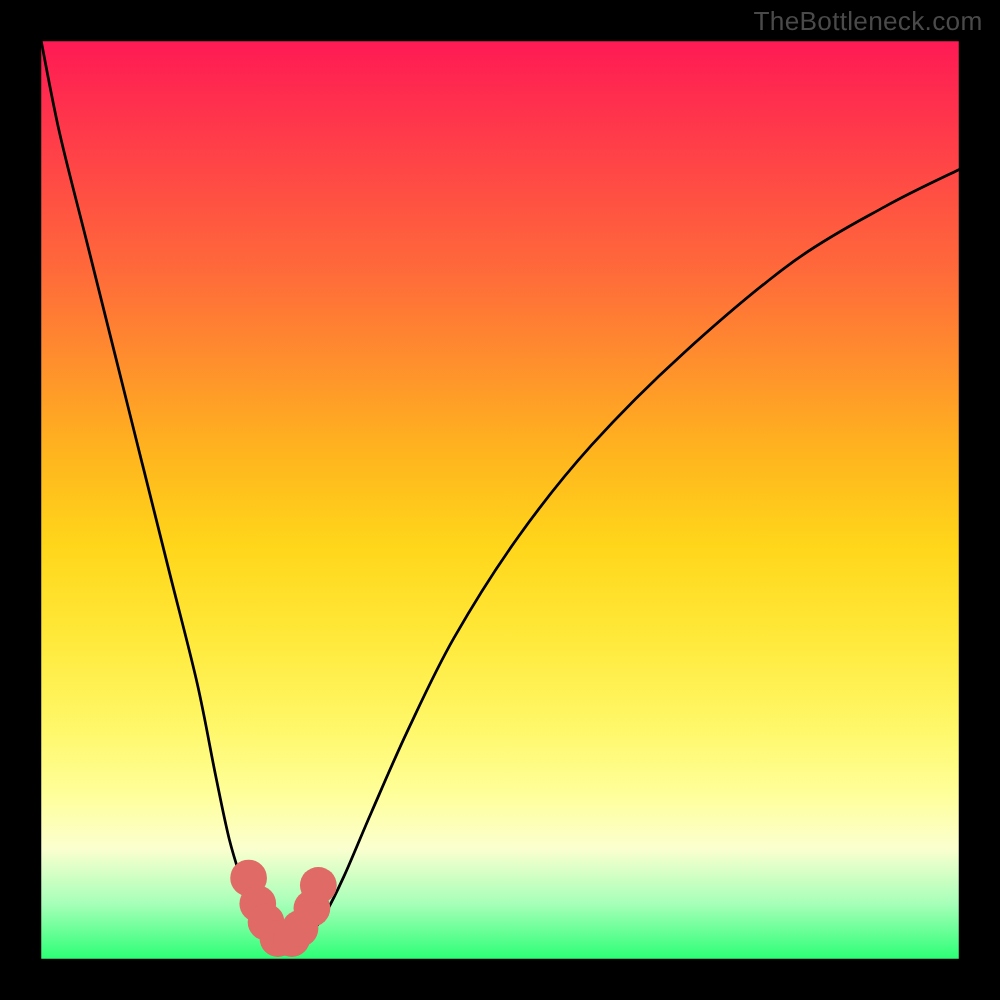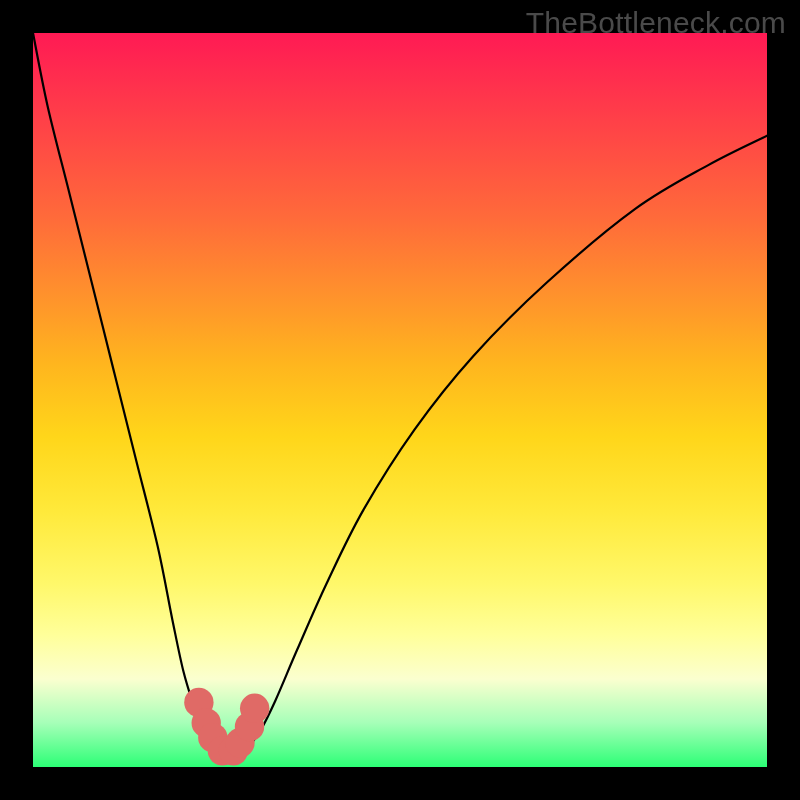--- a/index.html
+++ b/index.html
@@ -37,21 +37,21 @@
       #fbffcf 88%,
       #a6ffb8 94%,
       #2cff76 100%
     );
   }
   .watermark {
     position: absolute;
     top: 6px;
     right: 14px;
     font-family: Arial, Helvetica, sans-serif;
-    font-size: 30px;
+    font-size: 21px;
     color: #4a4a4a;
     letter-spacing: 0.2px;
     user-select: none;
   }
   svg.curve {
     position: absolute;
     left: 0;
     top: 0;
     width: 734px;
     height: 734px;

